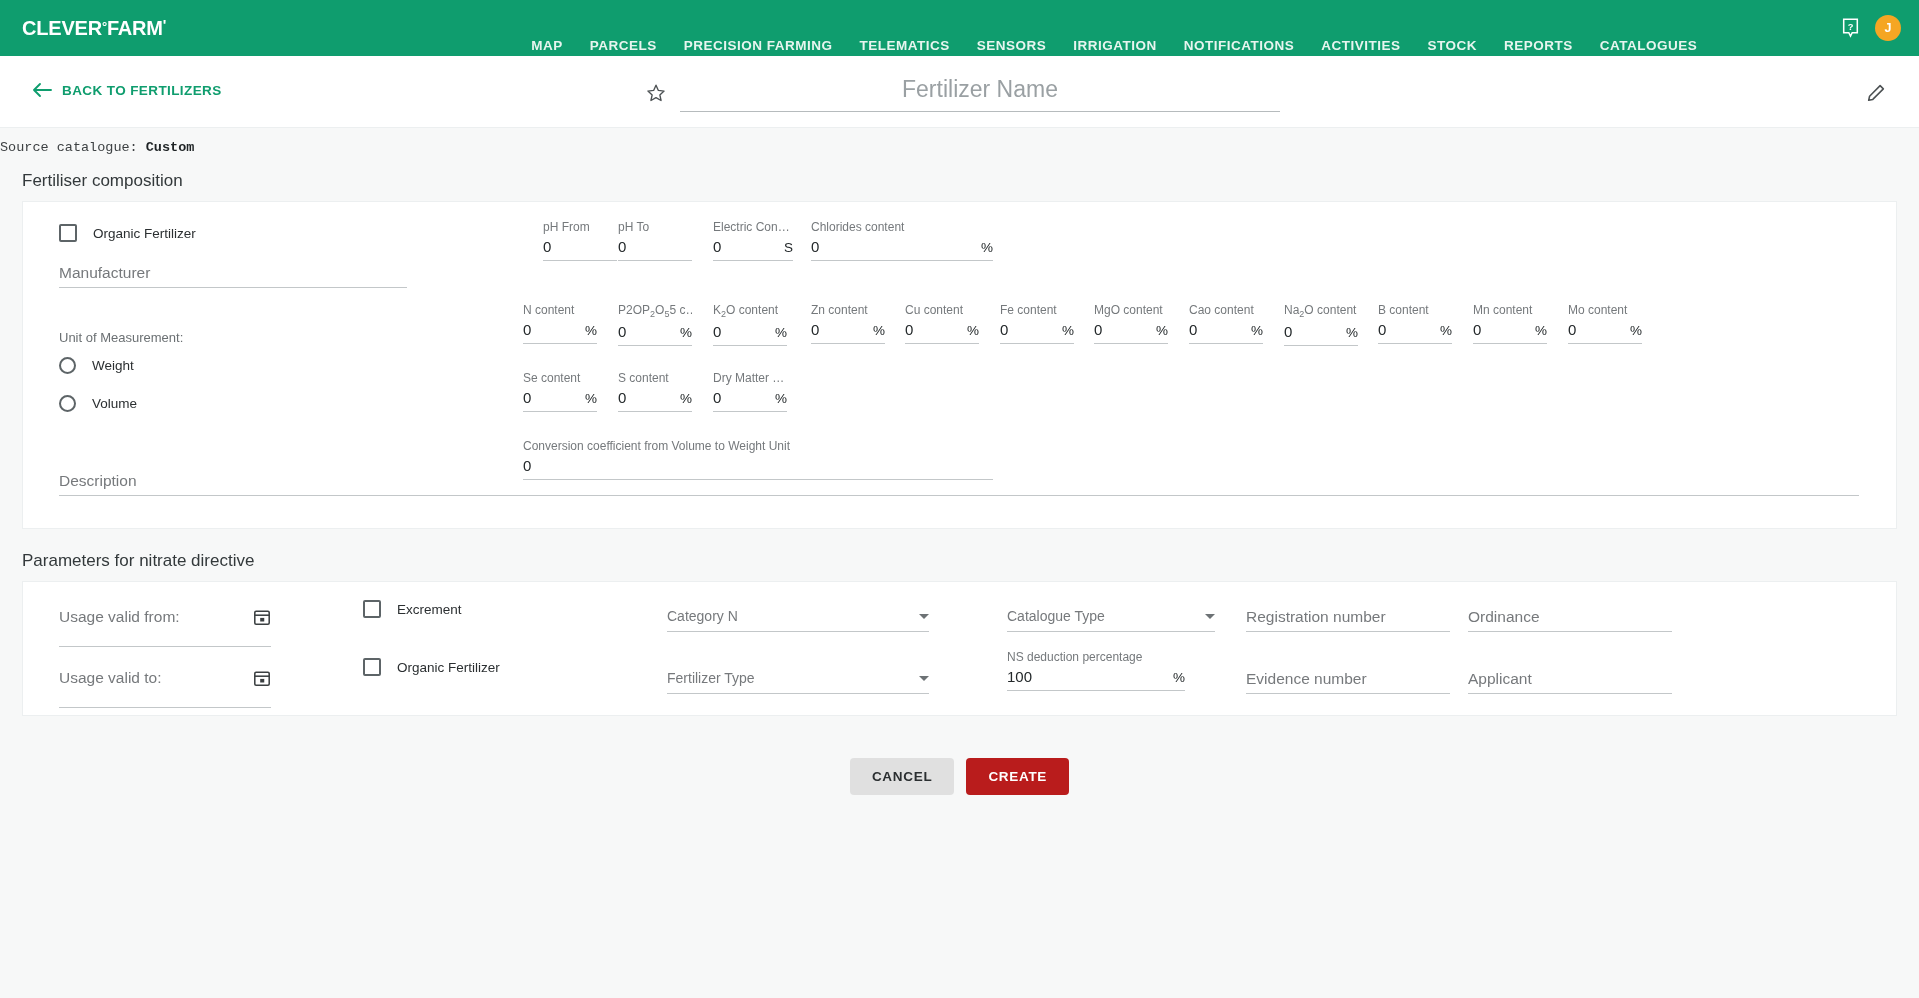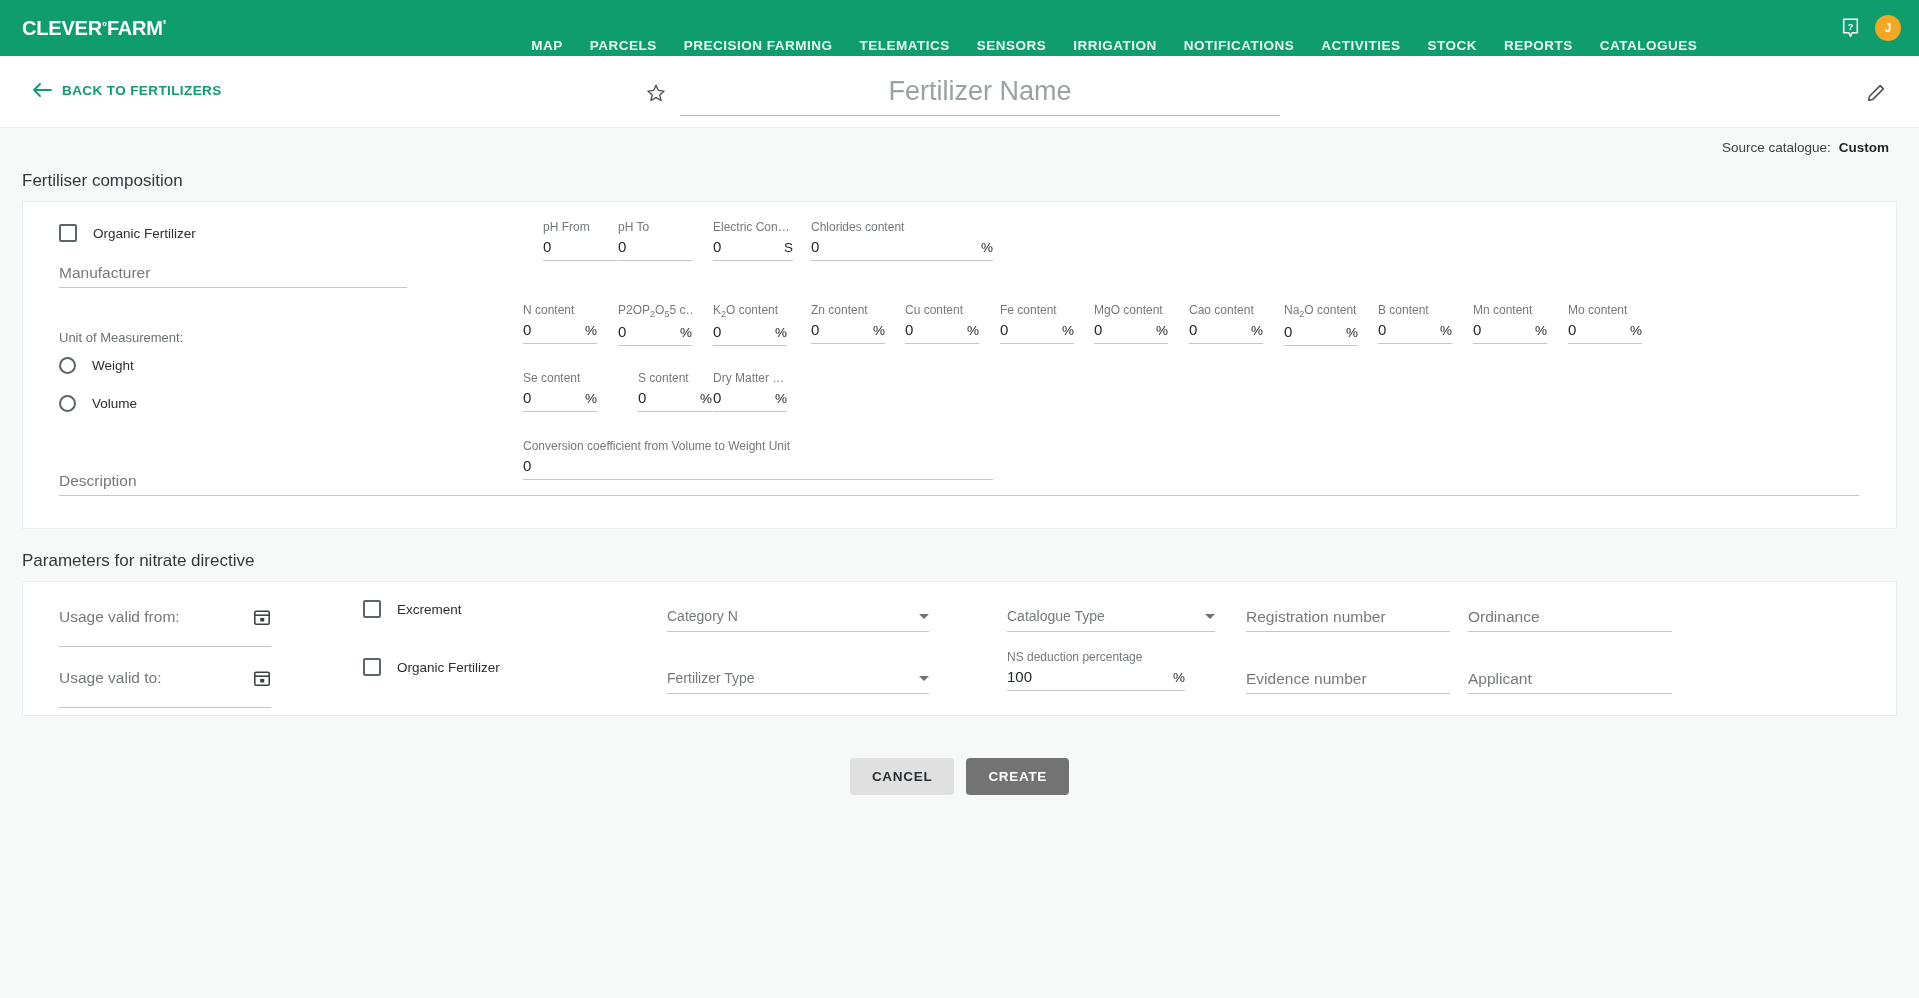--- a/index.html
+++ b/index.html
@@ -103,40 +103,40 @@
     left: 680px; top: 20px;
     width: 600px;
   }
   .title-input {
     width: 100%;
     border: none;
     border-bottom: 1px solid #b6bbbd;
     background: transparent;
     outline: none;
     font-family: "Liberation Sans", sans-serif;
-    font-size: 27px;
+    font-size: 23px;
     color: #8b5cf6;
     text-align: center;
     padding: 0 0 8px 0;
   }
   .title-input::placeholder { color: #9aa0a3; }
   .edit-btn {
     position: absolute;
     right: 32px; top: 26px;
     width: 22px; height: 22px;
     cursor: pointer;
   }
 
   
   .source-row {
     background: #f7f8f8;
     padding: 12px 30px 6px 0;
-    text-align: right;
     font-size: 13.5px;
     color: #3d4143;
+    font-family: Liberation Mono, monospace;
   }
   .source-row .val { font-weight: 700; margin-left: 8px; color: #1f2426; }
 
   
   .page { background: #f7f8f8; height: 870px; overflow: hidden; }
   .section-title {
     font-size: 17px;
     color: #33393b;
     padding: 10px 0 10px 22px;
   }
@@ -266,21 +266,21 @@
     font-family: "Liberation Sans", sans-serif;
     font-size: 13.5px;
     font-weight: 700;
     letter-spacing: 0.7px;
     border: none;
     border-radius: 4px;
     padding: 11px 22px;
     cursor: pointer;
   }
   .btn-cancel { background: #e0e0e0; color: #2b2f31; }
-  .btn-create { background: #737373; color: #ffffff; }
+  .btn-create { background: #b91c1c; color: #ffffff; }
 </style>
 </head>
 <body>
 
 <div class="topbar">
   <div class="logo">
     <span>CLEVER</span><span class="deg">°</span><span>FARM</span><span class="tick">'</span>
   </div>
 
   <div class="nav">
@@ -478,21 +478,21 @@
         </div>
     </div>
 
     <div class="ufield" style="left:500px; top:169px; width:74px;">
       <span class="lbl">Se content</span>
       <div class="uin">
           <input type="text" value="0" style="">
           <span class="suffix">%</span>
         </div>
     </div>
-    <div class="ufield" style="left:595px; top:169px; width:74px;margin-left:20px;">
+    <div class="ufield" style="left:595px; top:169px; width:74px;">
       <span class="lbl">S content</span>
       <div class="uin">
           <input type="text" value="0" style="">
           <span class="suffix">%</span>
         </div>
     </div>
     <div class="ufield" style="left:690px; top:169px; width:74px;">
       <span class="lbl">Dry Matter …</span>
       <div class="uin">
           <input type="text" value="0" style="">

